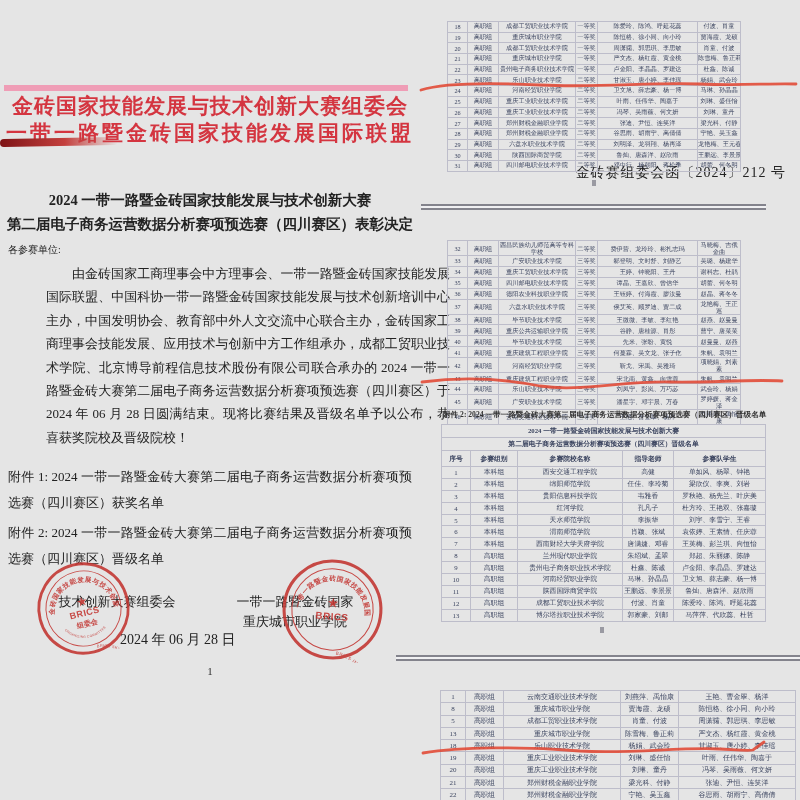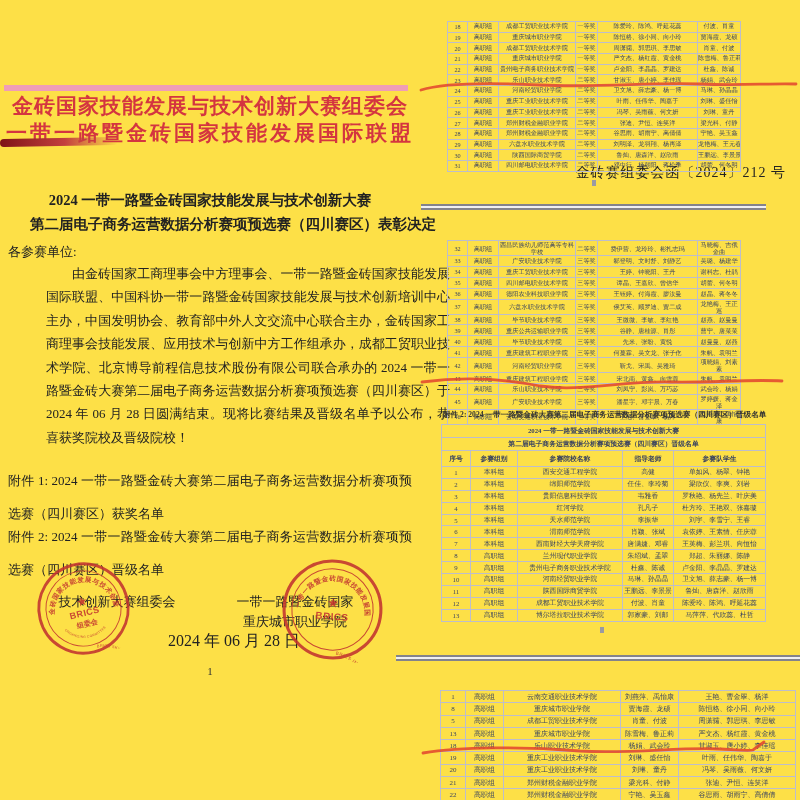--- a/index.html
+++ b/index.html
@@ -1,41 +1,41 @@
 <!DOCTYPE html>
 <html><head>
 <meta charset="utf-8">
 <style>
   html,body{margin:0;padding:0;background:#ffffff;}
-  .page{position:relative;width:800px;height:800px;background:#fde047;overflow:hidden;
+  .page{position:relative;width:800px;height:800px;background:#e5e5e5;overflow:hidden;
         font-family:"Liberation Serif",serif;color:#222;}
   .abs{position:absolute;}
 
   
   .stripe{left:4px;top:85px;width:404px;height:6px;background:#ef9db6;}
   .red-head{left:0;width:420px;text-align:center;font-family:"Liberation Sans",sans-serif;
             font-weight:bold;color:#d43540;font-size:21px;letter-spacing:1px;white-space:nowrap;}
   .red-head.l1{top:92px;}
   .red-head.l2{top:119px;letter-spacing:3px;}
   .smear{left:0;top:138px;width:118px;height:8px;border-radius:4px;
          background:linear-gradient(to right,#7e1416,#c4403e 55%,rgba(196,64,62,0));transform:skewY(-1deg);}
   .doc-num{top:164px;right:14px;font-size:14px;letter-spacing:1px;}
   .doc-title{left:0;width:420px;text-align:center;font-weight:bold;font-size:14.5px;}
   .doc-title.t1{top:191px;}
-  .doc-title.t2{top:215px;margin-left:23px;}
-  .salutation{left:8px;top:243px;font-size:13px;}
+  .doc-title.t2{top:215px;}
+  .salutation{left:8px;top:243px;font-size:10px;}
   .body-par{left:8px;top:262px;width:404px;font-size:13px;line-height:23.4px;
             text-align:justify;text-indent:2em;margin-left:38px;}
-  .attach{left:8px;width:404px;font-size:13px;line-height:33px;text-align:justify;}
+  .attach{left:8px;width:404px;font-size:13px;line-height:26px;text-align:justify;}
   .attach.a1{top:464px;}
   .attach.a2{top:520px;}
   .sig{width:160px;text-align:center;font-size:13px;line-height:20px;}
   .sig.left{left:37px;top:592px;}
   .sig.right{left:215px;top:592px;}
-  .doc-date{left:120px;top:631px;width:180px;text-align:right;font-size:16px;}
+  .doc-date{left:120px;top:631px;width:180px;text-align:left;font-size:14px;}
   .doc-pagenum{left:0;top:665px;width:420px;text-align:center;font-size:11px;color:#333;}
   .seal{opacity:.88;}
   .seal.left{left:36px;top:561px;width:95px;height:95px;transform:rotate(-14deg);}
   .seal.right{left:281px;top:558px;width:103px;height:103px;transform:rotate(4deg);}
 
   
   table{border-collapse:collapse;table-layout:fixed;}
   td{border:1px solid #bdbdca;text-align:center;vertical-align:middle;padding:0;
      overflow:hidden;white-space:nowrap;color:#3c4560;}
   .tbl-a{left:447px;top:21px;width:293px;font-size:6.2px;}

